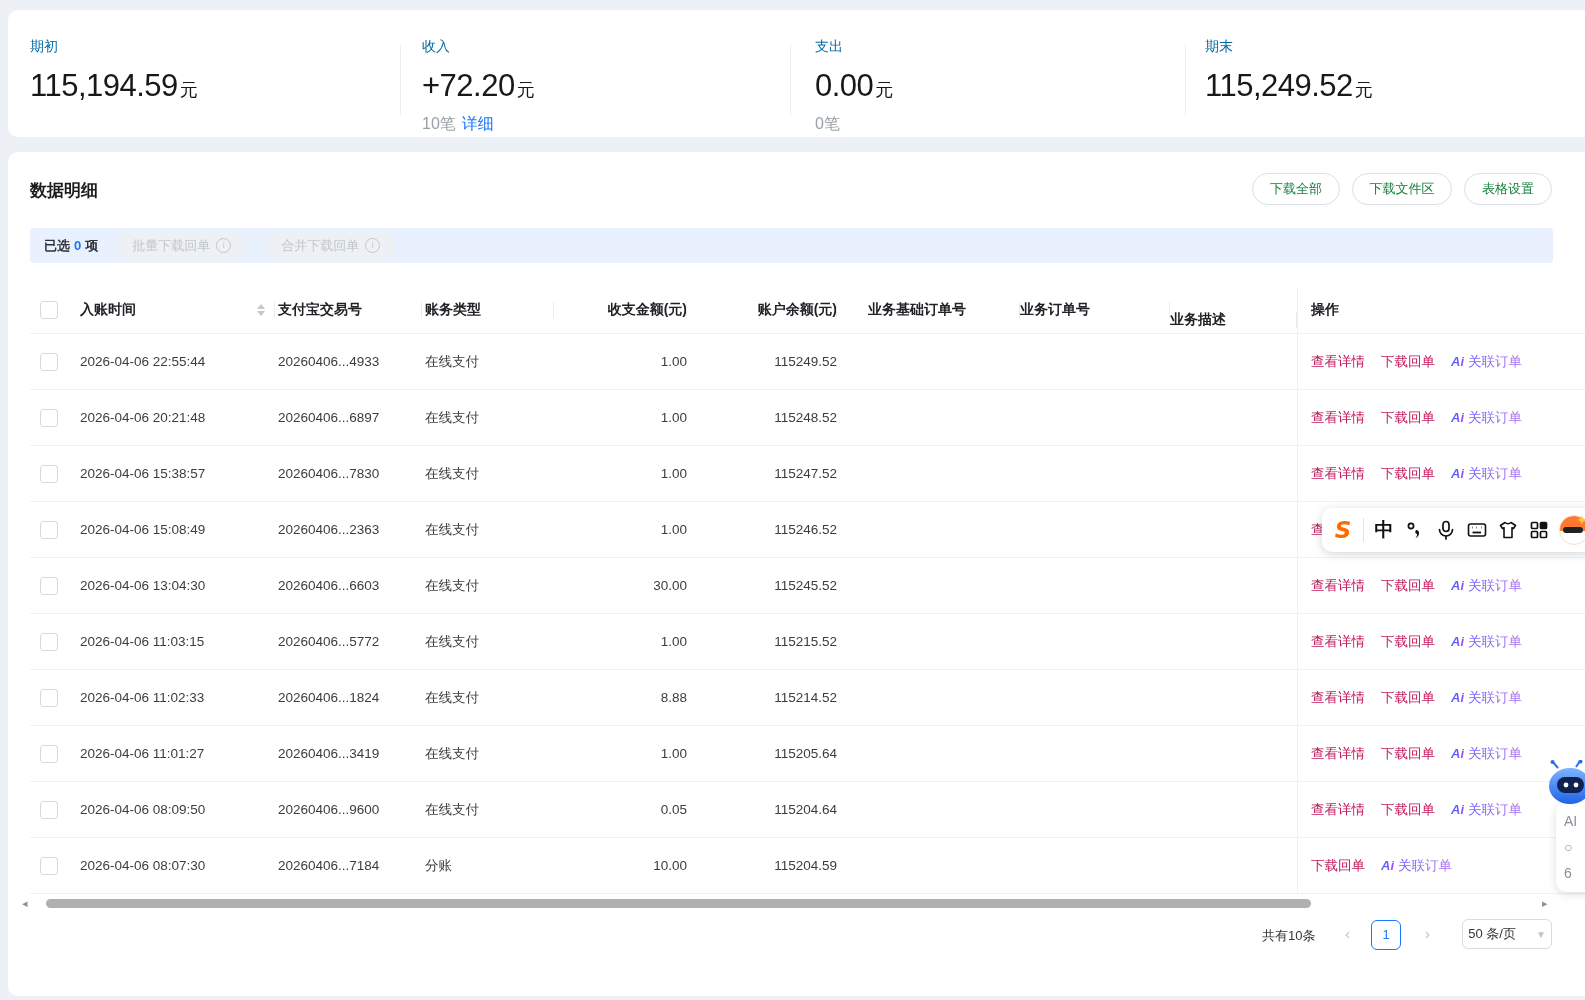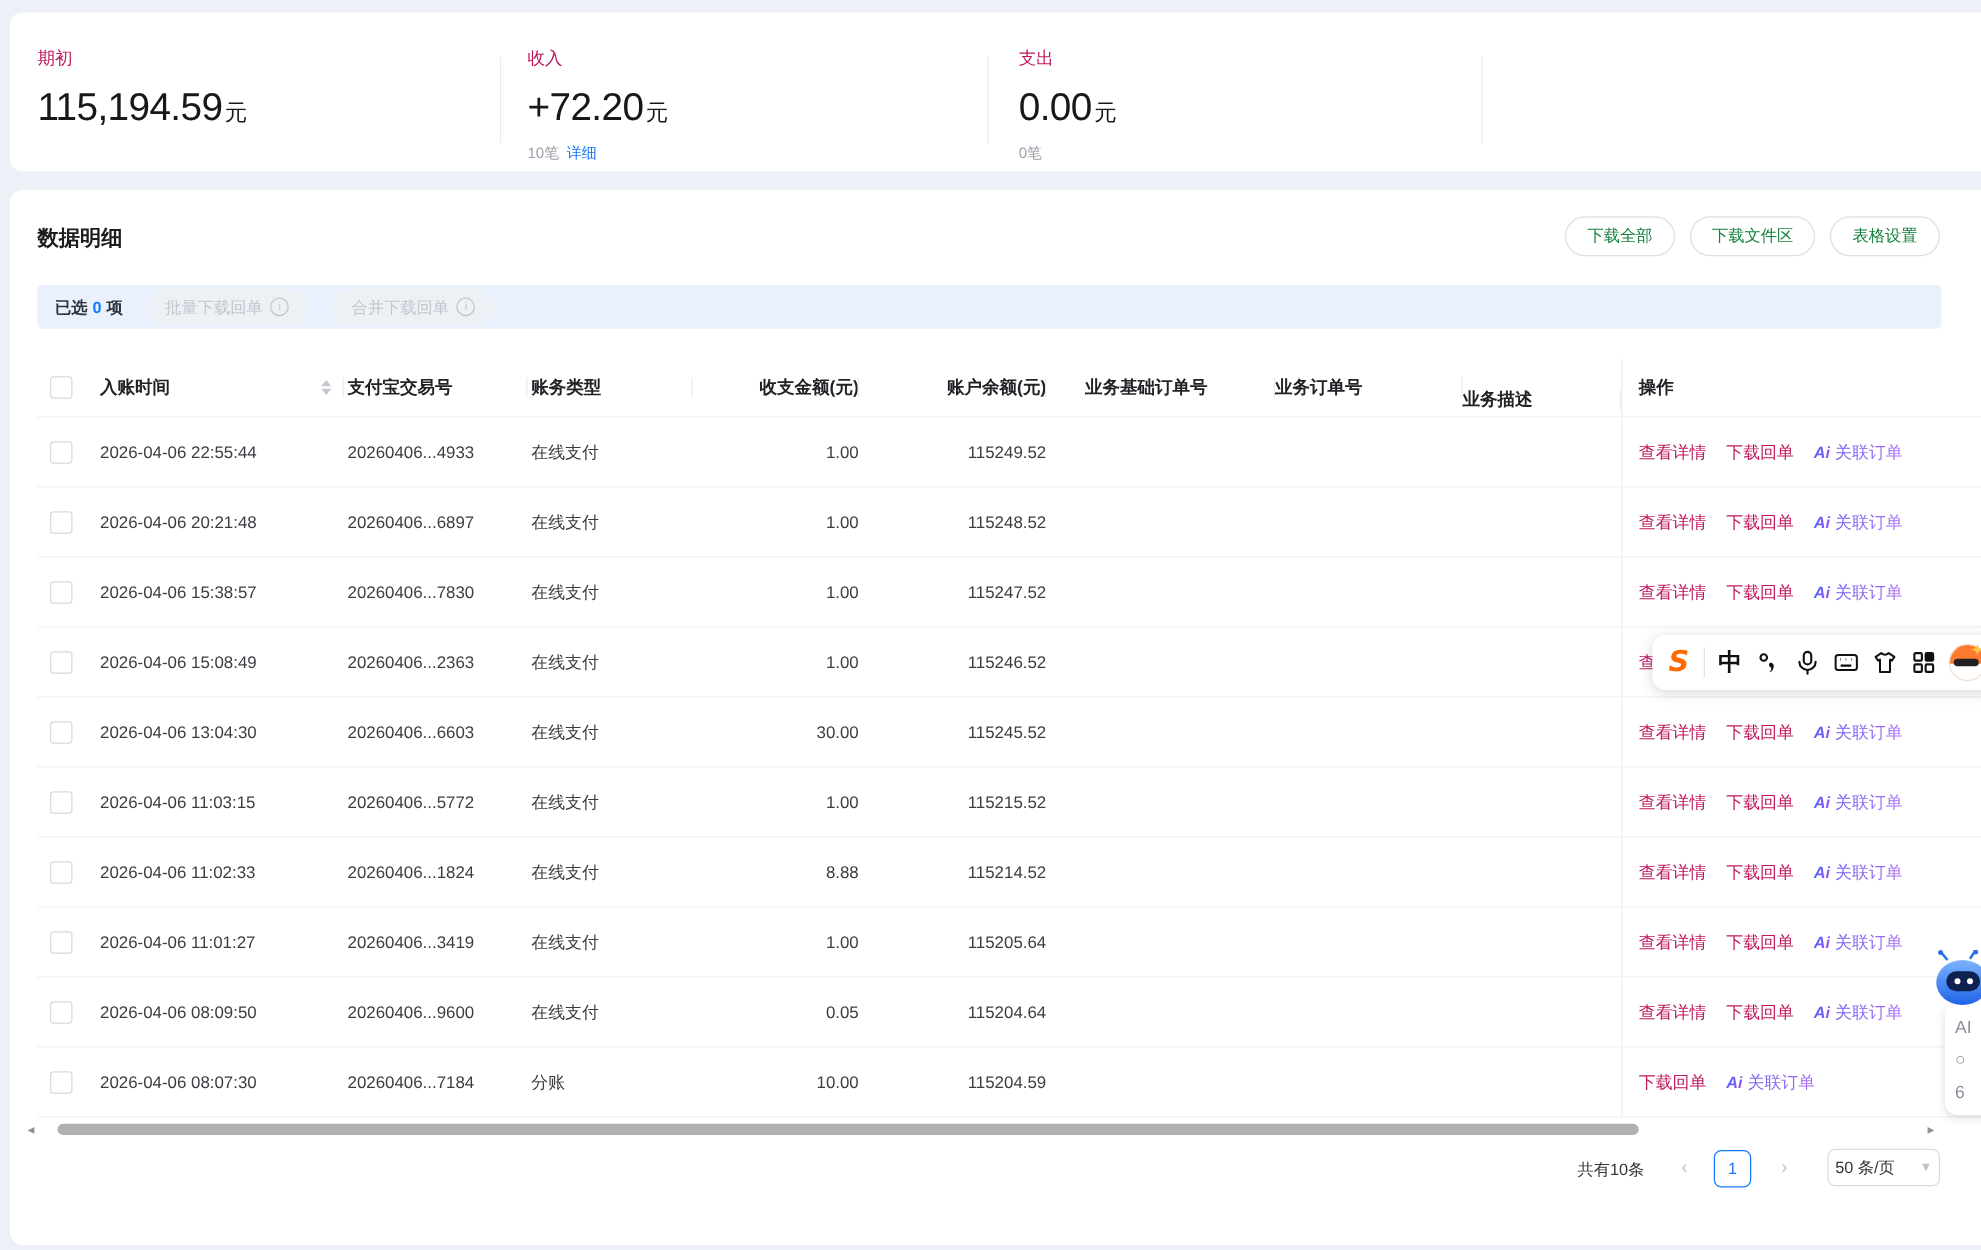--- a/index.html
+++ b/index.html
@@ -6,24 +6,24 @@
   body{
     width:1585px;height:1000px;overflow:hidden;position:relative;
     background:#edf0f6;
     font-family:"Liberation Sans","DejaVu Sans",sans-serif;
     color:#333;
   }
   .card{position:absolute;background:#fff;border-radius:10px;}
   
   #summary-card{left:8px;top:10px;width:1592px;height:127px;}
   .stat{position:absolute;top:28px;}
-  .stat .lbl{font-size:14px;color:#be185d;}
+  .stat .lbl{font-size:14px;color:#0369a1;}
   .stat .val{margin-top:12px;font-size:31px;color:#17181a;letter-spacing:-.5px;}
   .stat .val .unit{font-size:18px;color:#17181a;margin-left:2px;}
-  .stat .sub{margin-top:10px;font-size:12px;color:#9a9ea6;}
+  .stat .sub{margin-top:10px;font-size:16px;color:#9a9ea6;}
   .stat .sub a{color:#1677ff;text-decoration:none;margin-left:6px;}
   .vsep{position:absolute;top:35px;width:1px;height:70px;background:#ecedf0;}
   
   #main-card{left:8px;top:152px;width:1592px;height:844px;}
   #panel-title{position:absolute;left:22px;top:27px;font-size:17px;font-weight:bold;color:#1b1c1f;}
   .pill-btn{
     position:absolute;top:21px;height:32px;line-height:30px;box-sizing:border-box;
     border:1px solid #dcdfe5;border-radius:16px;background:#fff;
     font-size:13px;color:#15803d;text-align:center;cursor:pointer;
   }
@@ -130,20 +130,24 @@
     <div class="val"><span>+72.20</span><span class="unit">元</span></div>
     <div class="sub"><span>10笔</span><a>详细</a></div>
   </div>
   <div class="vsep" style="left:782px"></div>
   <div class="stat" style="left:807px">
     <div class="lbl">支出</div>
     <div class="val"><span>0.00</span><span class="unit">元</span></div>
     <div class="sub"><span>0笔</span></div>
   </div>
   <div class="vsep" style="left:1177px"></div>
+  <div class="stat" style="left:1197px">
+    <div class="lbl">期末</div>
+    <div class="val"><span>115,249.52</span><span class="unit">元</span></div>
+  </div>
 </div>
 
 <div class="card" id="main-card">
   <div id="panel-title">数据明细</div>
 
   <div class="pill-btn" style="left:1244px;width:88px">下载全部</div>
   <div class="pill-btn" style="left:1344px;width:100px">下载文件区</div>
   <div class="pill-btn" style="left:1456px;width:88px">表格设置</div>
 
   <div id="selection-bar">

